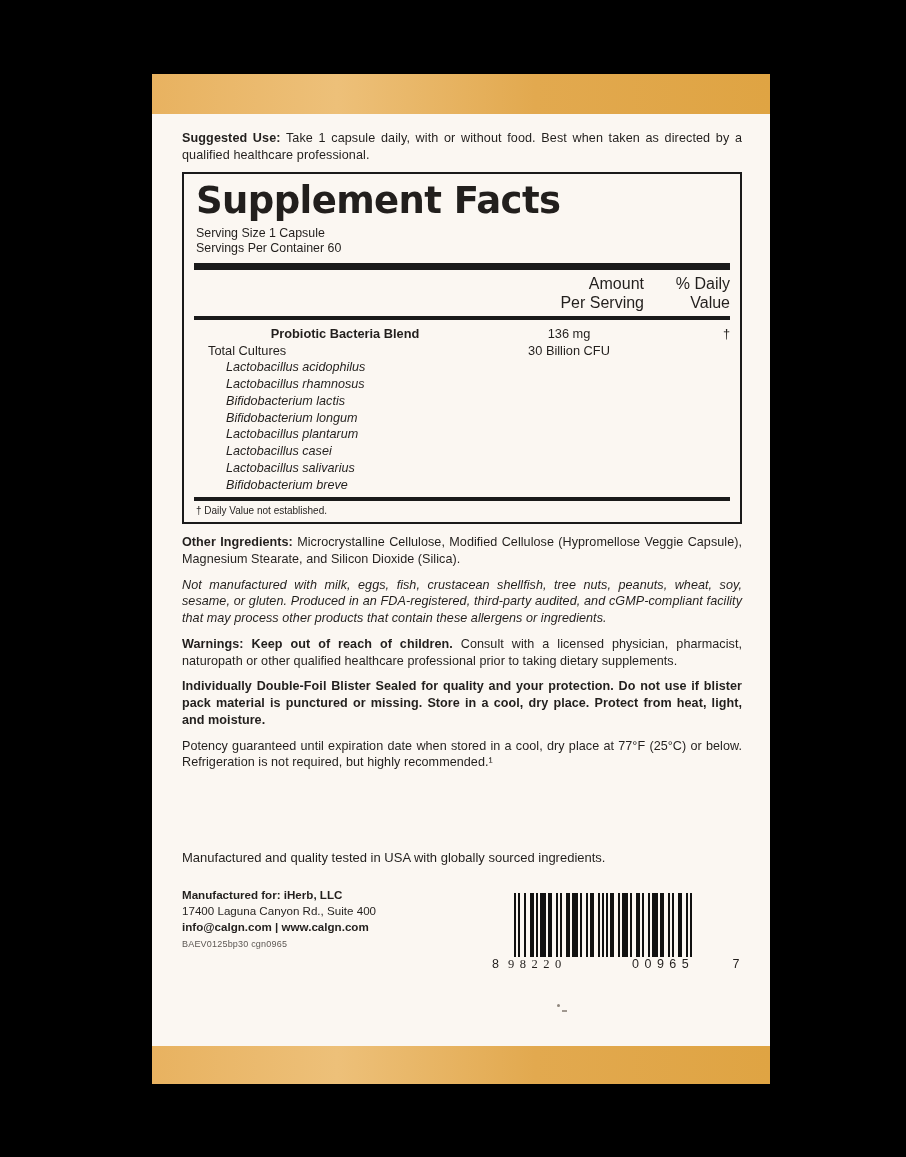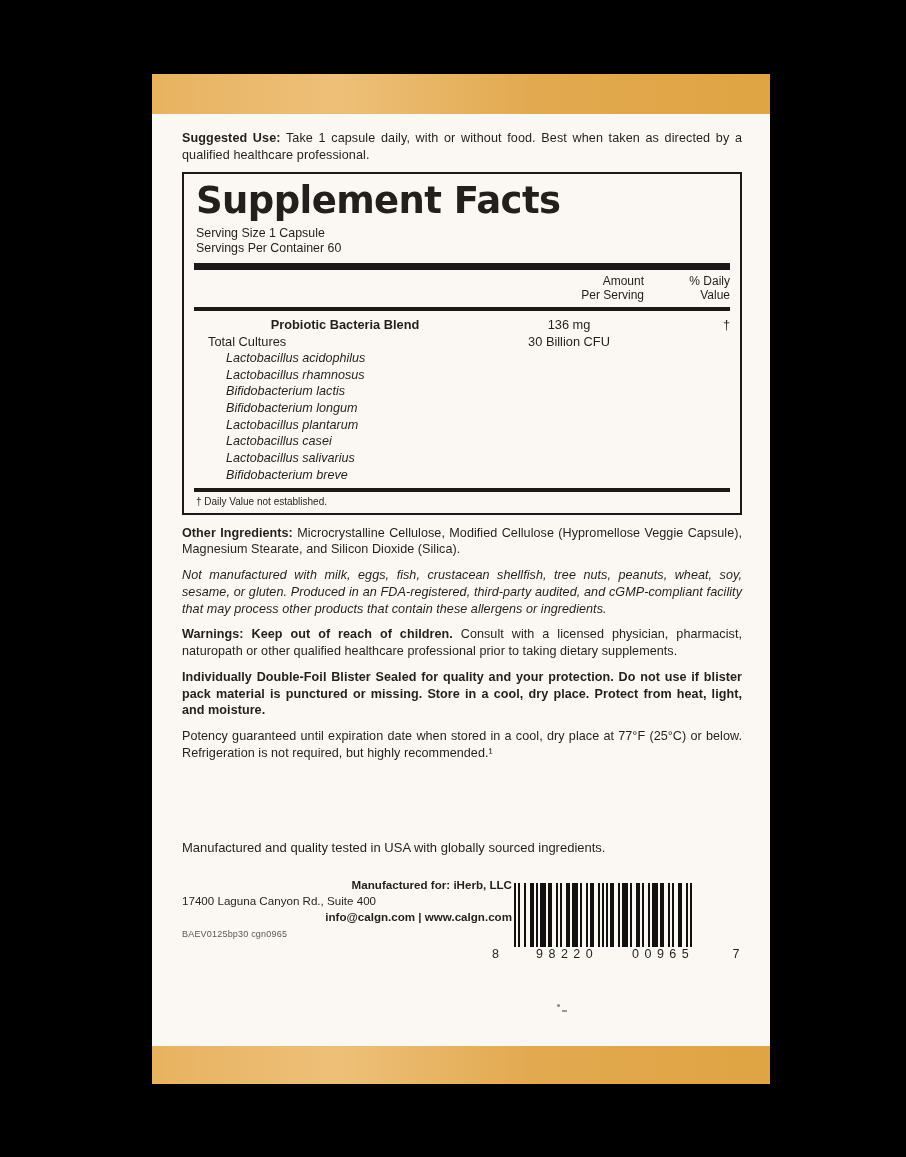--- a/index.html
+++ b/index.html
@@ -87,21 +87,21 @@
   .rule-med {
     height: 4px;
     background: #1a1a1a;
     margin: 0;
   }
   .sf-head-row {
     display: flex;
     justify-content: flex-end;
     align-items: flex-start;
     padding: 4px 0 4px 0;
-    font-size: 12px;
+    font-size: 16px;
     line-height: 1.2;
     text-align: right;
   }
   .sf-head-amount { width: 150px; }
   .sf-head-dv { width: 86px; }
 
   .sf-body {
     padding: 5px 0 4px 0;
   }
   .sf-row {
@@ -152,21 +152,21 @@
   
   .footer {
     position: relative;
     min-height: 96px;
   }
   .footer-left {
     font-size: 11.6px;
     line-height: 1.38;
     width: 330px;
   }
-  .footer-left .strong { font-weight: bold; text-align: right; }
+  .footer-left .strong { font-weight: bold; }
   .footer-code {
     font-size: 9px;
     color: #5c5753;
     margin-top: 3px;
     letter-spacing: .2px;
   }
 
   
   .barcode-wrap {
     position: absolute;
@@ -188,21 +188,21 @@
   }
   .barcode i.sp { background: transparent; }
   .barcode-nums {
     position: relative;
     height: 16px;
     font-size: 12.5px;
     letter-spacing: 2.5px;
   }
   .barcode-nums span { position: absolute; top: 0; }
   .bn-left { left: 0; }
-  .bn-mid { left: 44px; letter-spacing: 5.5px; }
+  .bn-mid { left: 16px; letter-spacing: 5.5px; font-family: Liberation Serif, serif; }
   .bn-mid2 { left: 140px; letter-spacing: 5.5px; }
   .bn-right { right: 0; }
 
   .speck {
     position: absolute;
     left: 405px;
     top: 930px;
     width: 3px;
     height: 3px;
     background: #8e867d;

